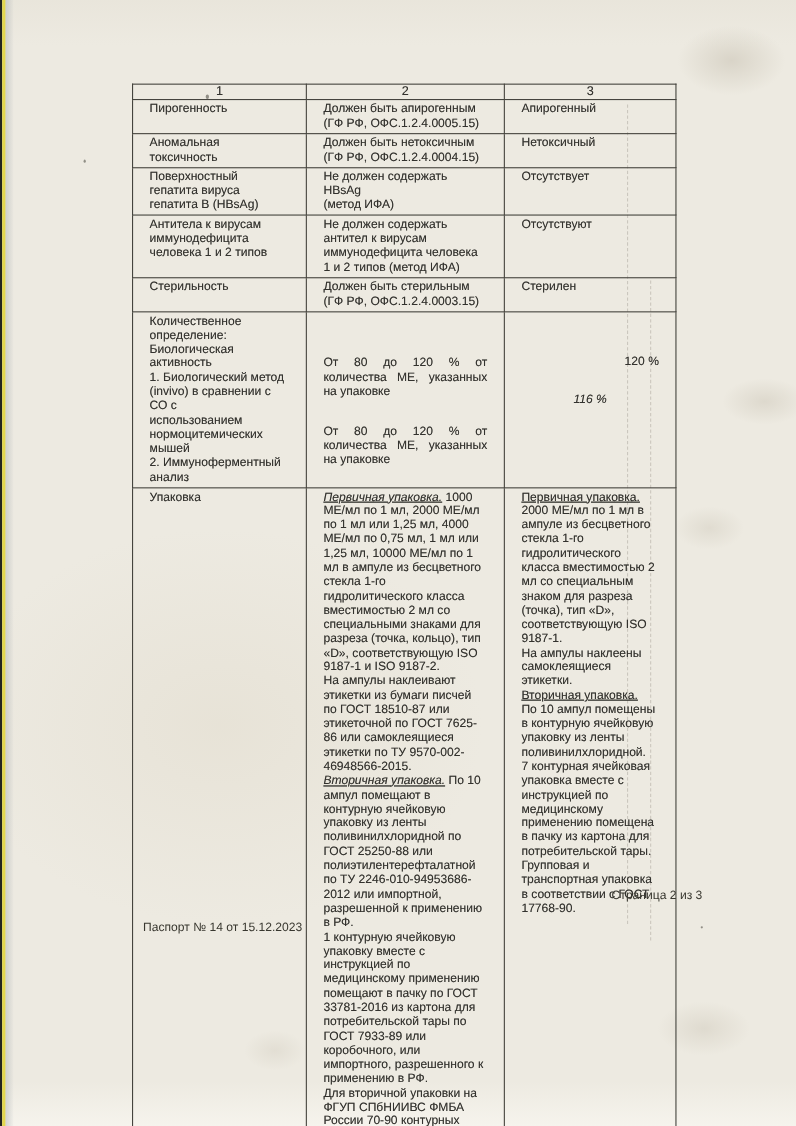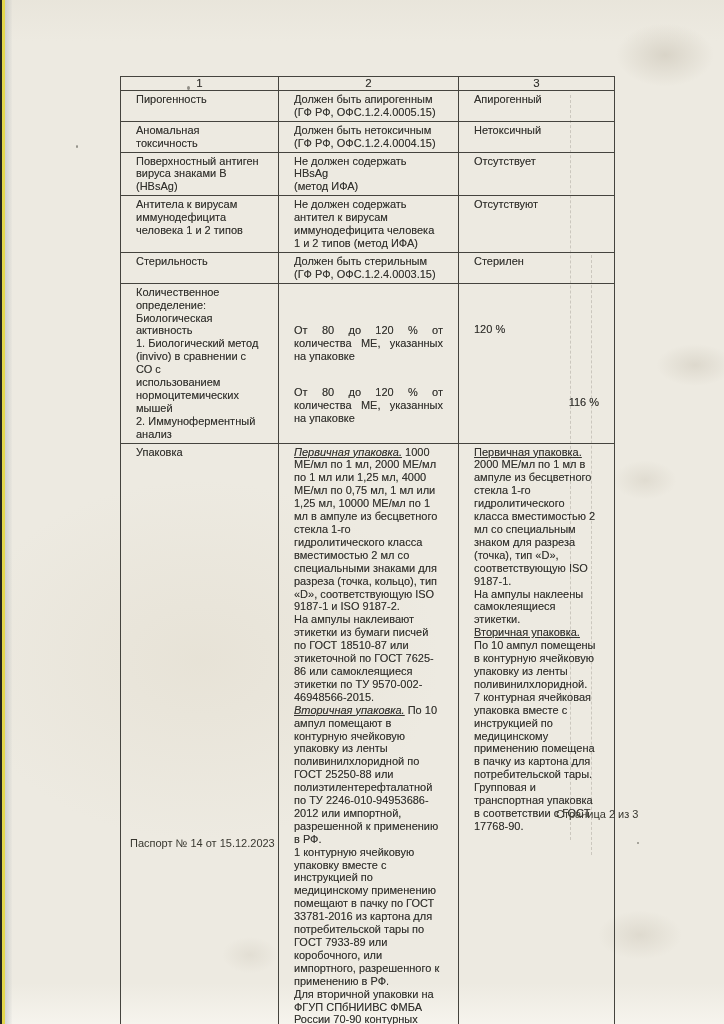--- a/index.html
+++ b/index.html
@@ -45,22 +45,22 @@
     color:#33322e;
     text-shadow:0 0 .5px rgba(40,40,36,.45);
   }
   .spec th{ text-align:center; height:12px; padding:0 5px; font-size:11.5px;}
   .cellw{ white-space:pre-line; }
   .just{ text-align:justify;margin-top:12px; }
   .res{ text-align:center; vertical-align:middle; }
   
   .assay-spec1{ margin-top:38px; text-align:justify;}
   .assay-spec2{ margin-top:24px; text-align:justify;}
-  .assay-res1{ margin-top:37px; text-align:left;}
-  .assay-res2{ margin-top:60px; text-align:right;}
+  .assay-res1{ margin-top:37px; text-align:right;}
+  .assay-res2{ margin-top:21px; text-align:center;font-style:italic;}
   
   .pack{ font-size:9.8px; line-height:11.15px; text-align:justify; }
   .uhead{ font-style:italic; text-decoration:underline; }
   .uhead2{ text-decoration:underline; }
   .headline{ display:block; }
 
   .footer-left{ position:absolute; left:130px; top:837px; font-size:11px; color:#38372f;text-align:right; }
   .footer-right{ position:absolute; left:556px; top:808px; font-size:11px; color:#38372f; }
 </style>
 </head>
@@ -97,21 +97,21 @@
 (ГФ РФ, ОФС.1.2.4.0005.15)</td>
         <td class="res">Апирогенный</td>
       </tr>
       <tr style="height:25px;">
         <td class="cellw">Аномальная токсичность</td>
         <td class="cellw just">Должен быть нетоксичным
 (ГФ РФ, ОФС.1.2.4.0004.15)</td>
         <td class="res">Нетоксичный</td>
       </tr>
       <tr style="height:26px;">
-        <td class="cellw just">Поверхностный антиген вируса знаками В (HBsAg)</td>
+        <td class="cellw just">Поверхностный гепатита вируса гепатита В (HBsAg)</td>
         <td class="cellw just">Не должен содержать HBsAg
 (метод ИФА)</td>
         <td class="res">Отсутствует</td>
       </tr>
       <tr style="height:51px;">
         <td class="cellw">Антитела к вирусам иммунодефицита человека 1 и 2 типов</td>
         <td class="cellw just">Не должен содержать антител к вирусам иммунодефицита человека 1 и 2 типов (метод ИФА)</td>
         <td class="res">Отсутствуют</td>
       </tr>
       <tr style="height:27px;">

